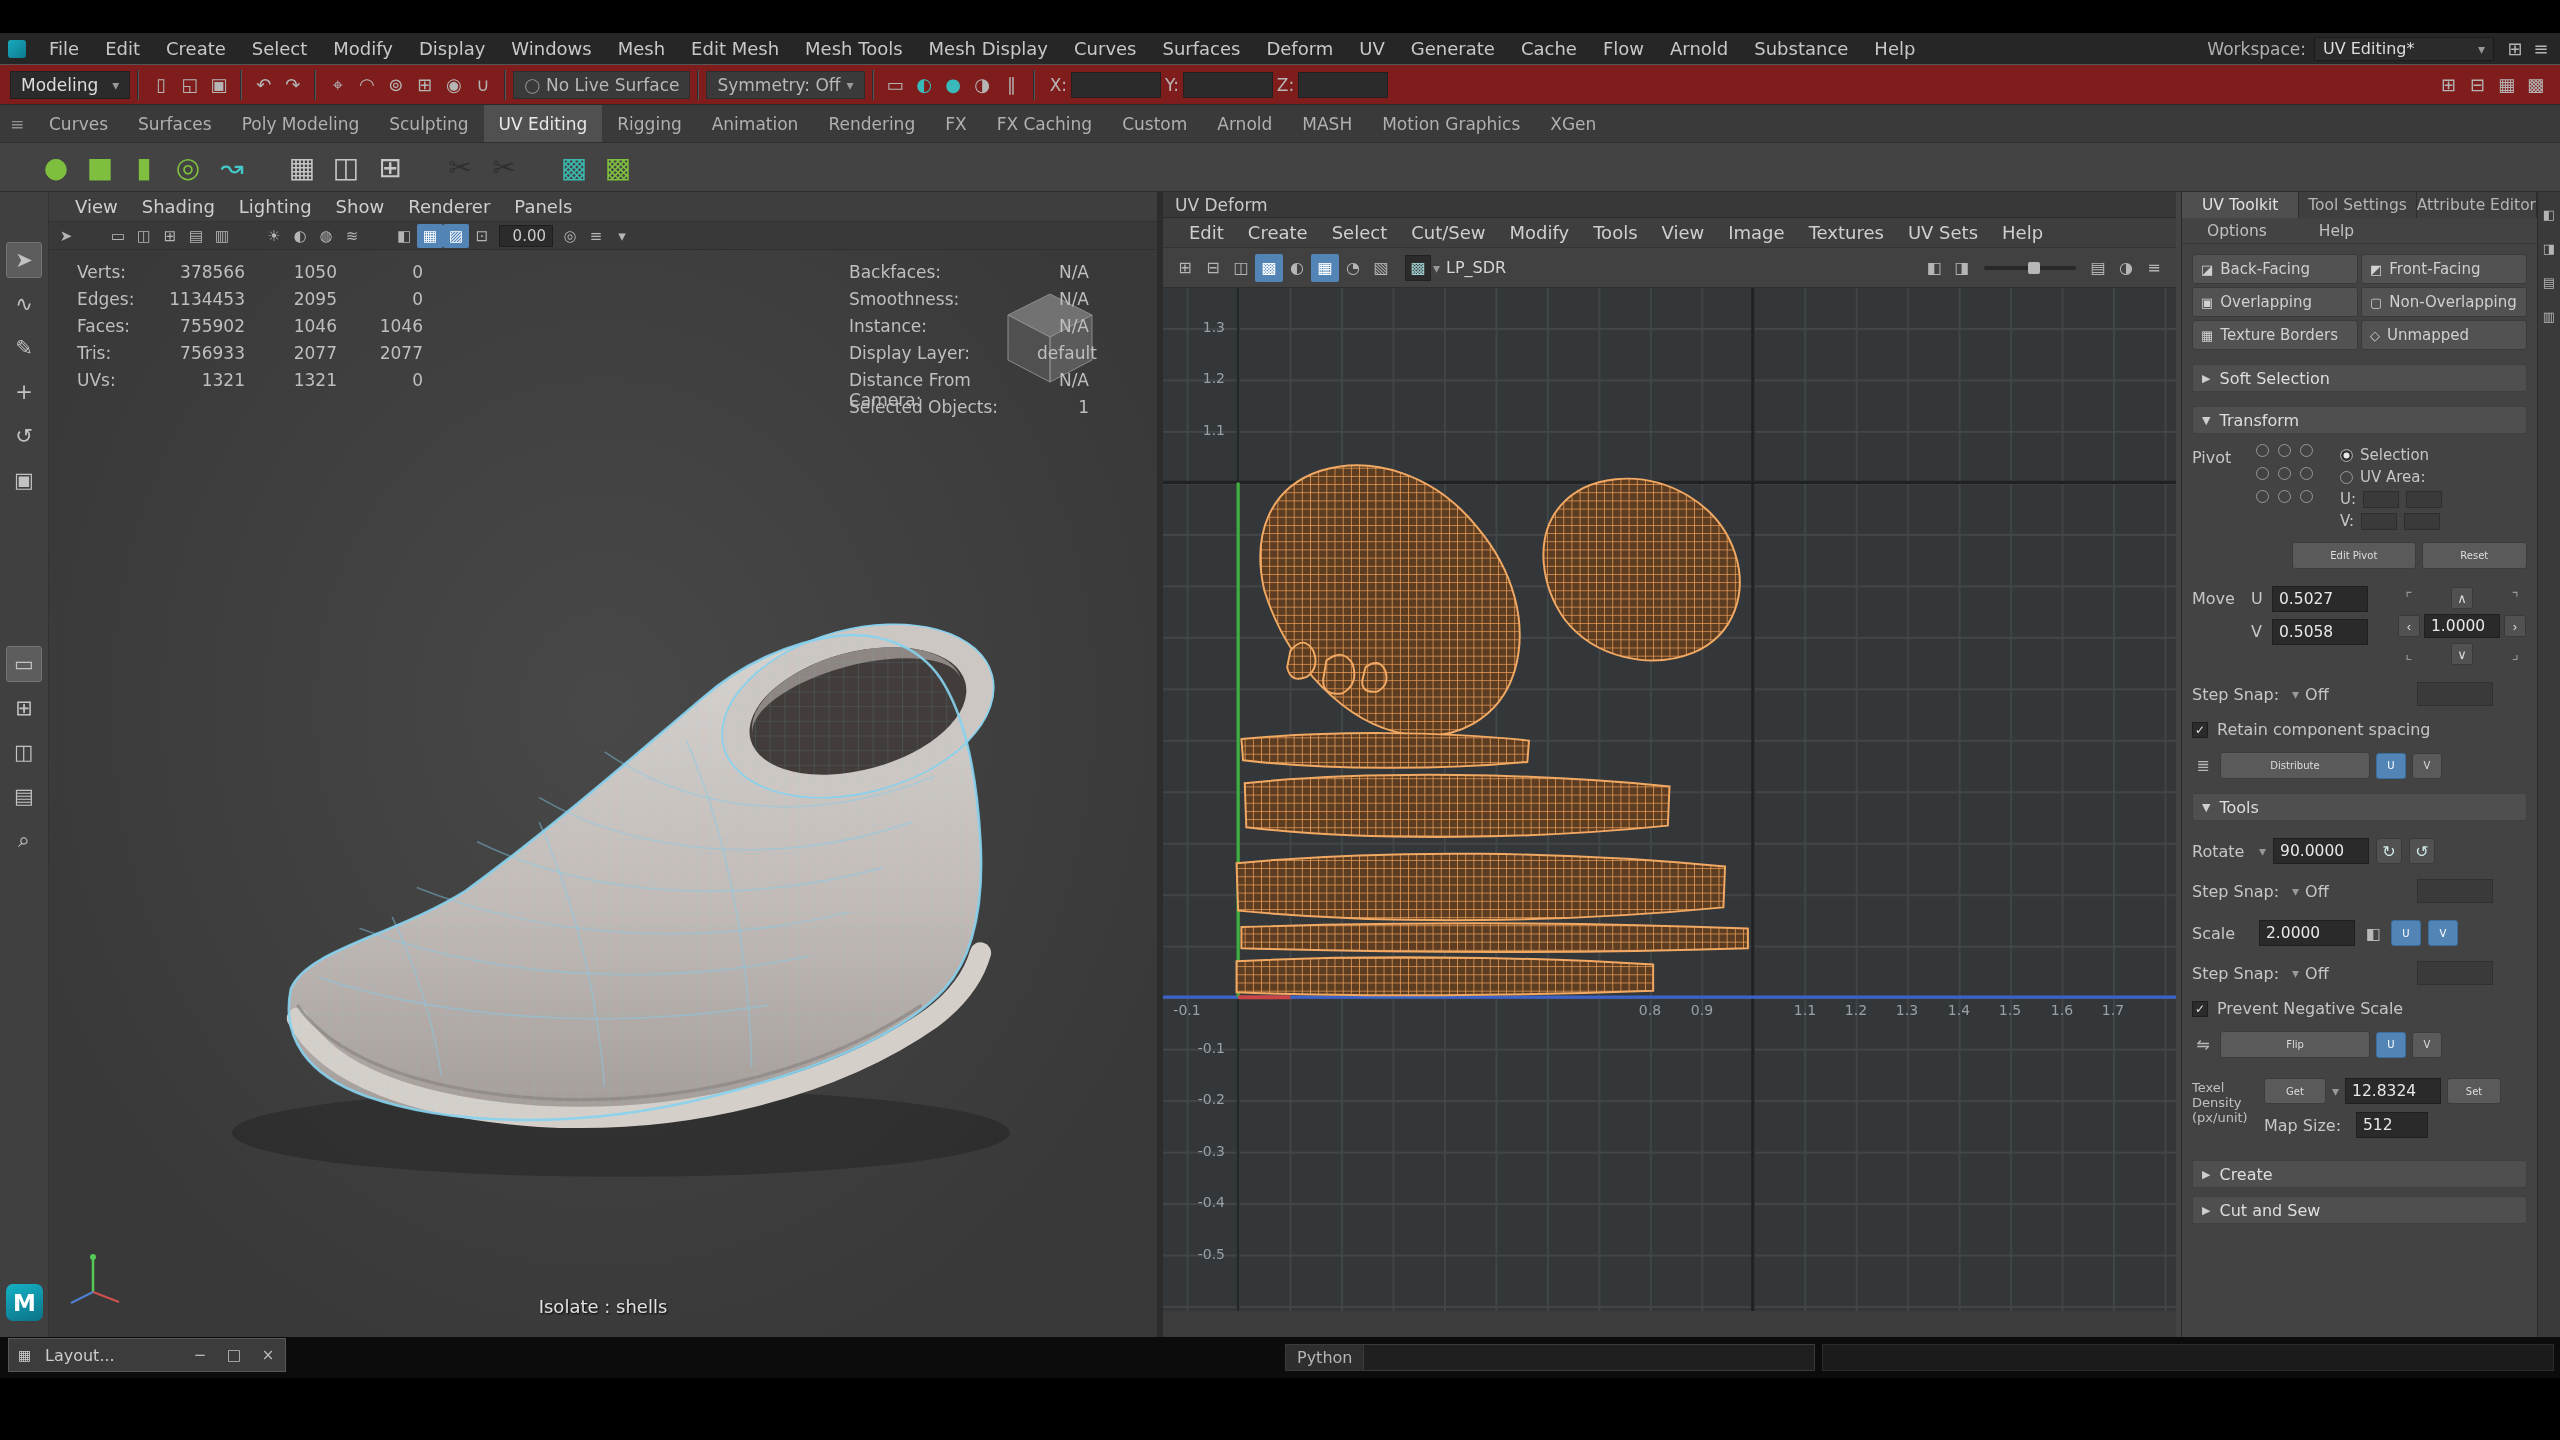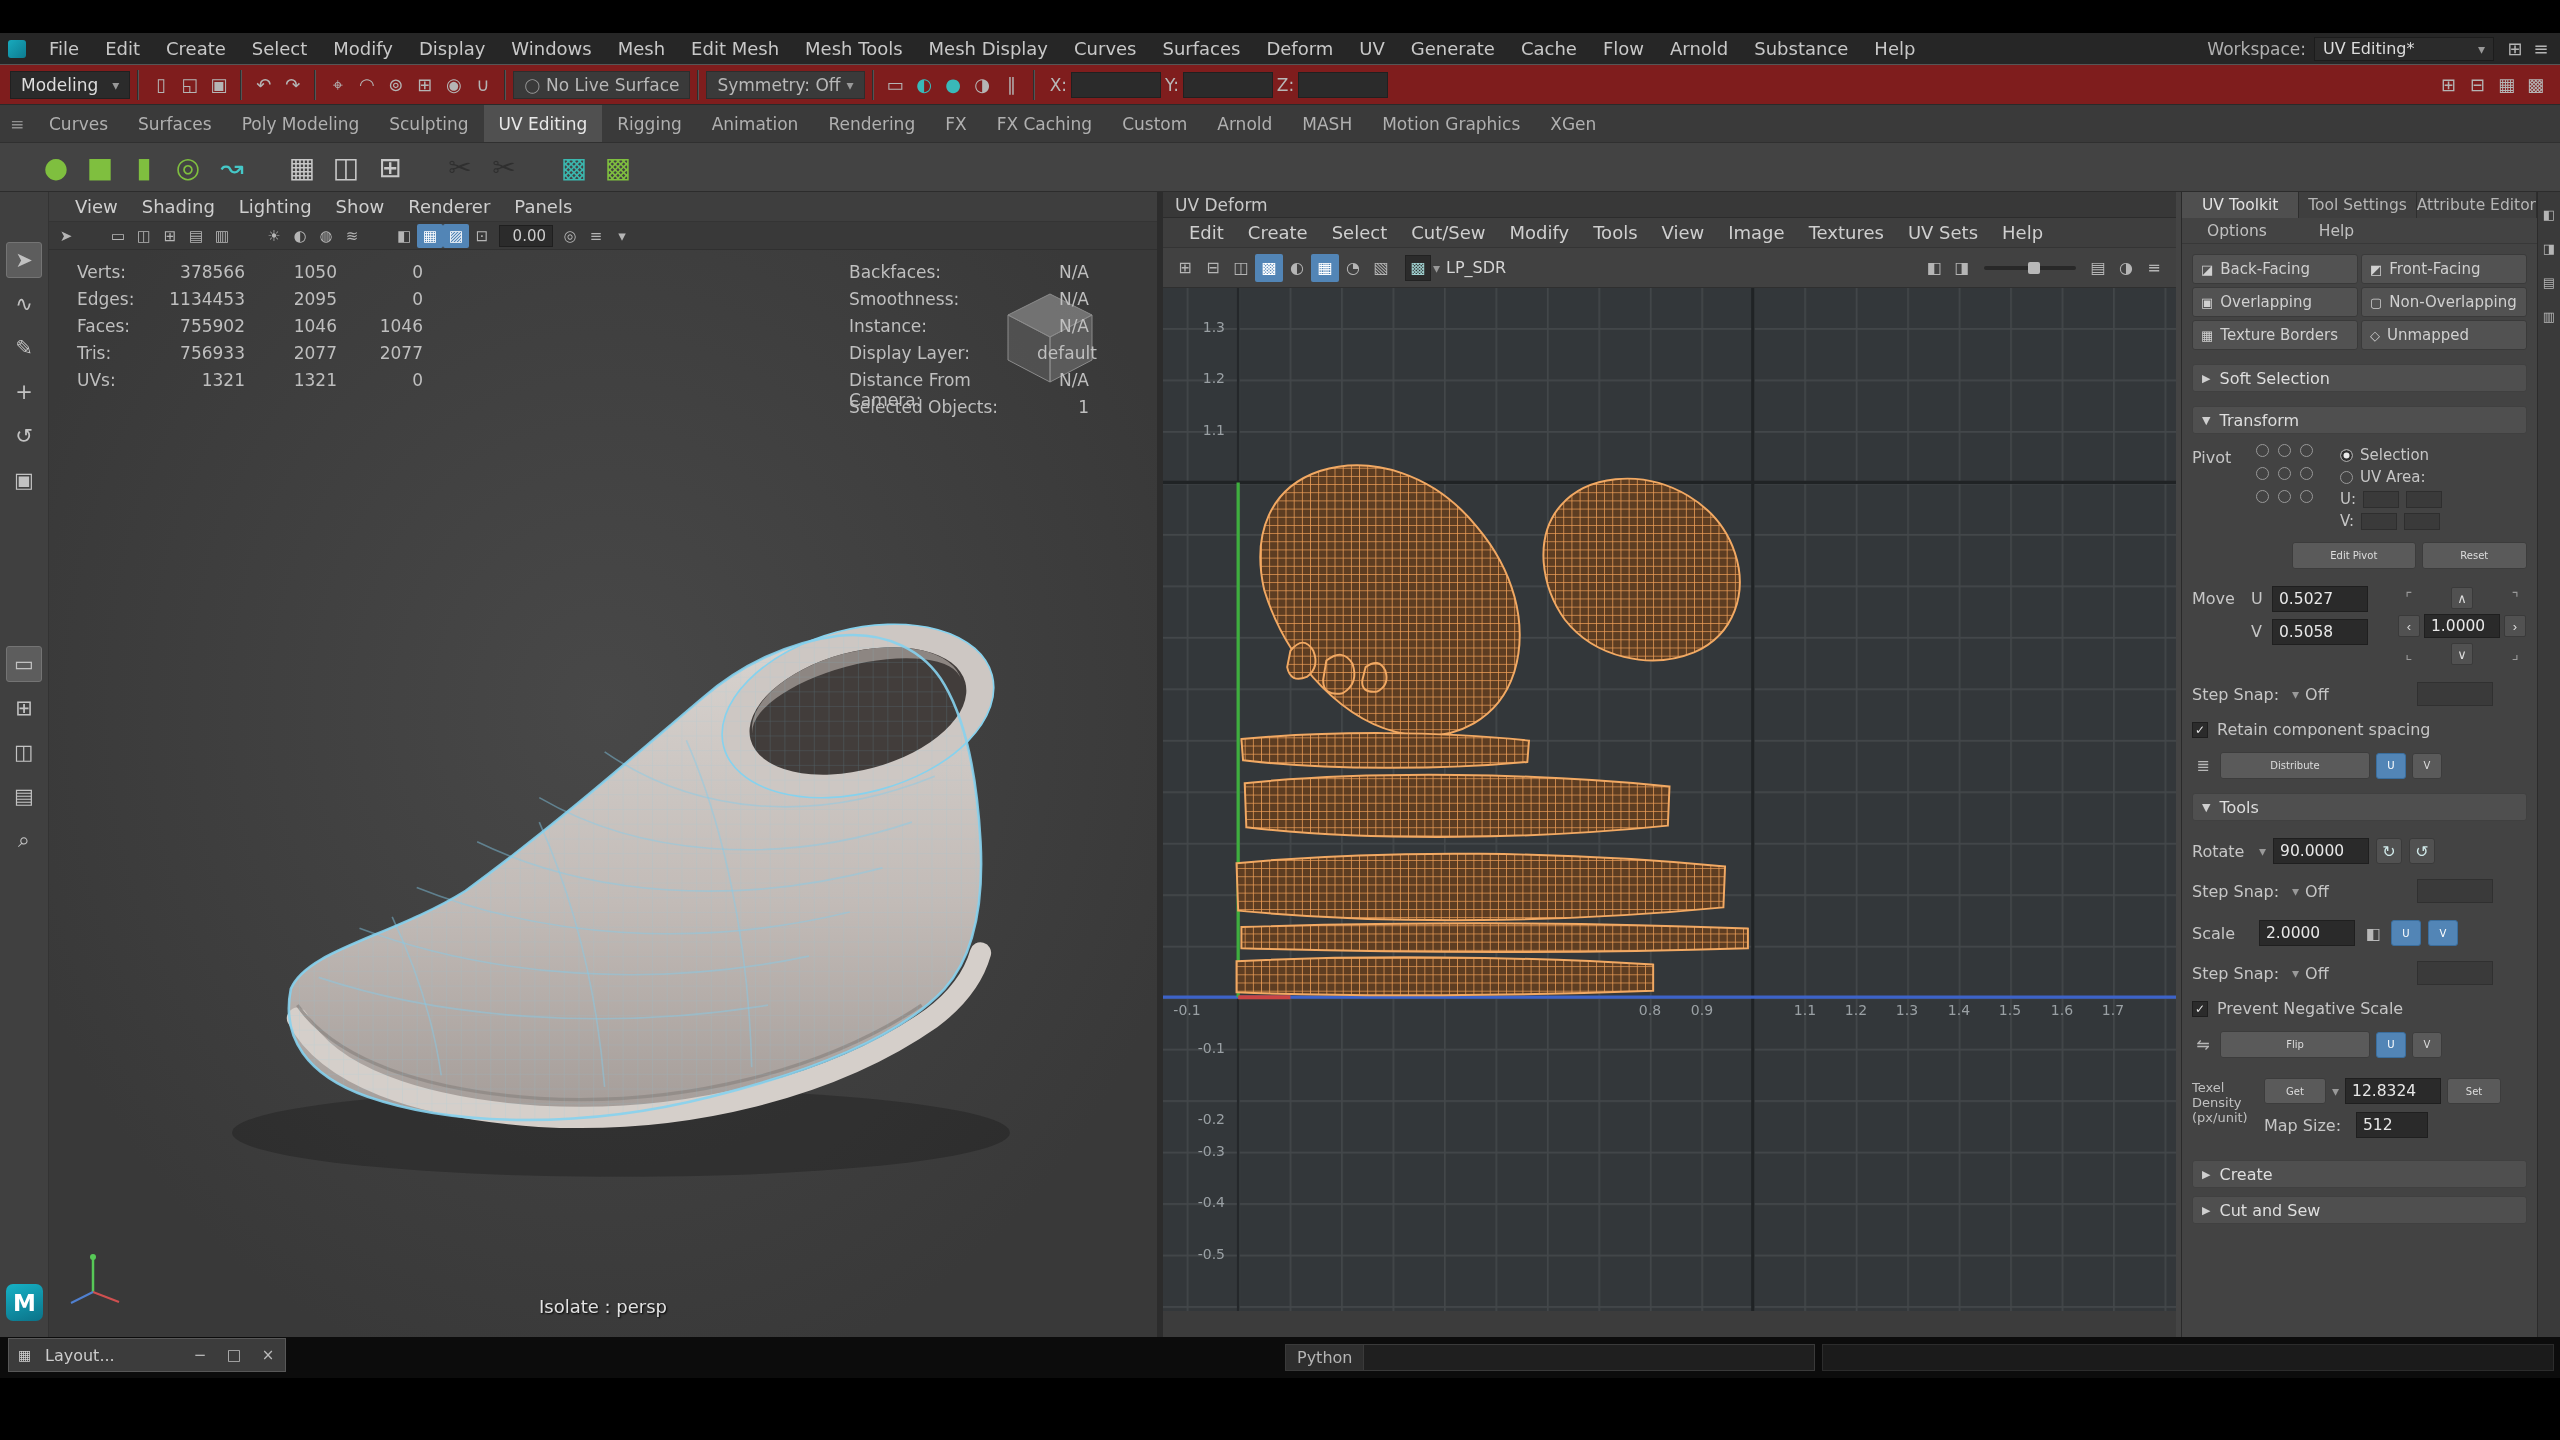--- a/index.html
+++ b/index.html
@@ -456,21 +456,21 @@
           <div class="hud-row2">
                 <span>Distance From Camera:</span>
                 <span class="val">N/A</span>
               </div>
           <div class="hud-row2">
                 <span>Selected Objects:</span>
                 <span class="val">1</span>
               </div>
         </div>
 
-        <div class="isolate">Isolate : persp</div>
+        <div class="isolate">Isolate : shells</div>
 
         <div class="gizmo">
           <svg width="70" height="60" viewBox="0 0 70 60">
             <line x1="30" y1="45" x2="30" y2="12" stroke="#57c957" stroke-width="2.5"></line>
             <circle cx="30" cy="10" r="3" fill="#57c957"></circle>
             <line x1="30" y1="45" x2="56" y2="55" stroke="#d05050" stroke-width="2"></line>
             <line x1="30" y1="45" x2="8" y2="56" stroke="#5080d0" stroke-width="2"></line>
           </svg>
         </div>
       </div>
@@ -563,21 +563,21 @@
         <div class="axis-label" style="left:693px; top:714px;">1.2</div>
         <div class="axis-label" style="left:744px; top:714px;">1.3</div>
         <div class="axis-label" style="left:796px; top:714px;">1.4</div>
         <div class="axis-label" style="left:847px; top:714px;">1.5</div>
         <div class="axis-label" style="left:899px; top:714px;">1.6</div>
         <div class="axis-label" style="left:950px; top:714px;">1.7</div>
         <div class="axis-label left" style="top:31px;">1.3</div>
         <div class="axis-label left" style="top:82px;">1.2</div>
         <div class="axis-label left" style="top:134px;">1.1</div>
         <div class="axis-label left" style="top:752px;">-0.1</div>
-        <div class="axis-label left" style="top:803px;margin-top:20px;">-0.2</div>
+        <div class="axis-label left" style="top:803px;">-0.2</div>
         <div class="axis-label left" style="top:855px;">-0.3</div>
         <div class="axis-label left" style="top:906px;">-0.4</div>
         <div class="axis-label left" style="top:958px;">-0.5</div>
       </div>
 
     </div>
 
     <div class="right-panel">
       <div class="rp-tabs">
             <span class="rp-tab active">UV Toolkit</span>

